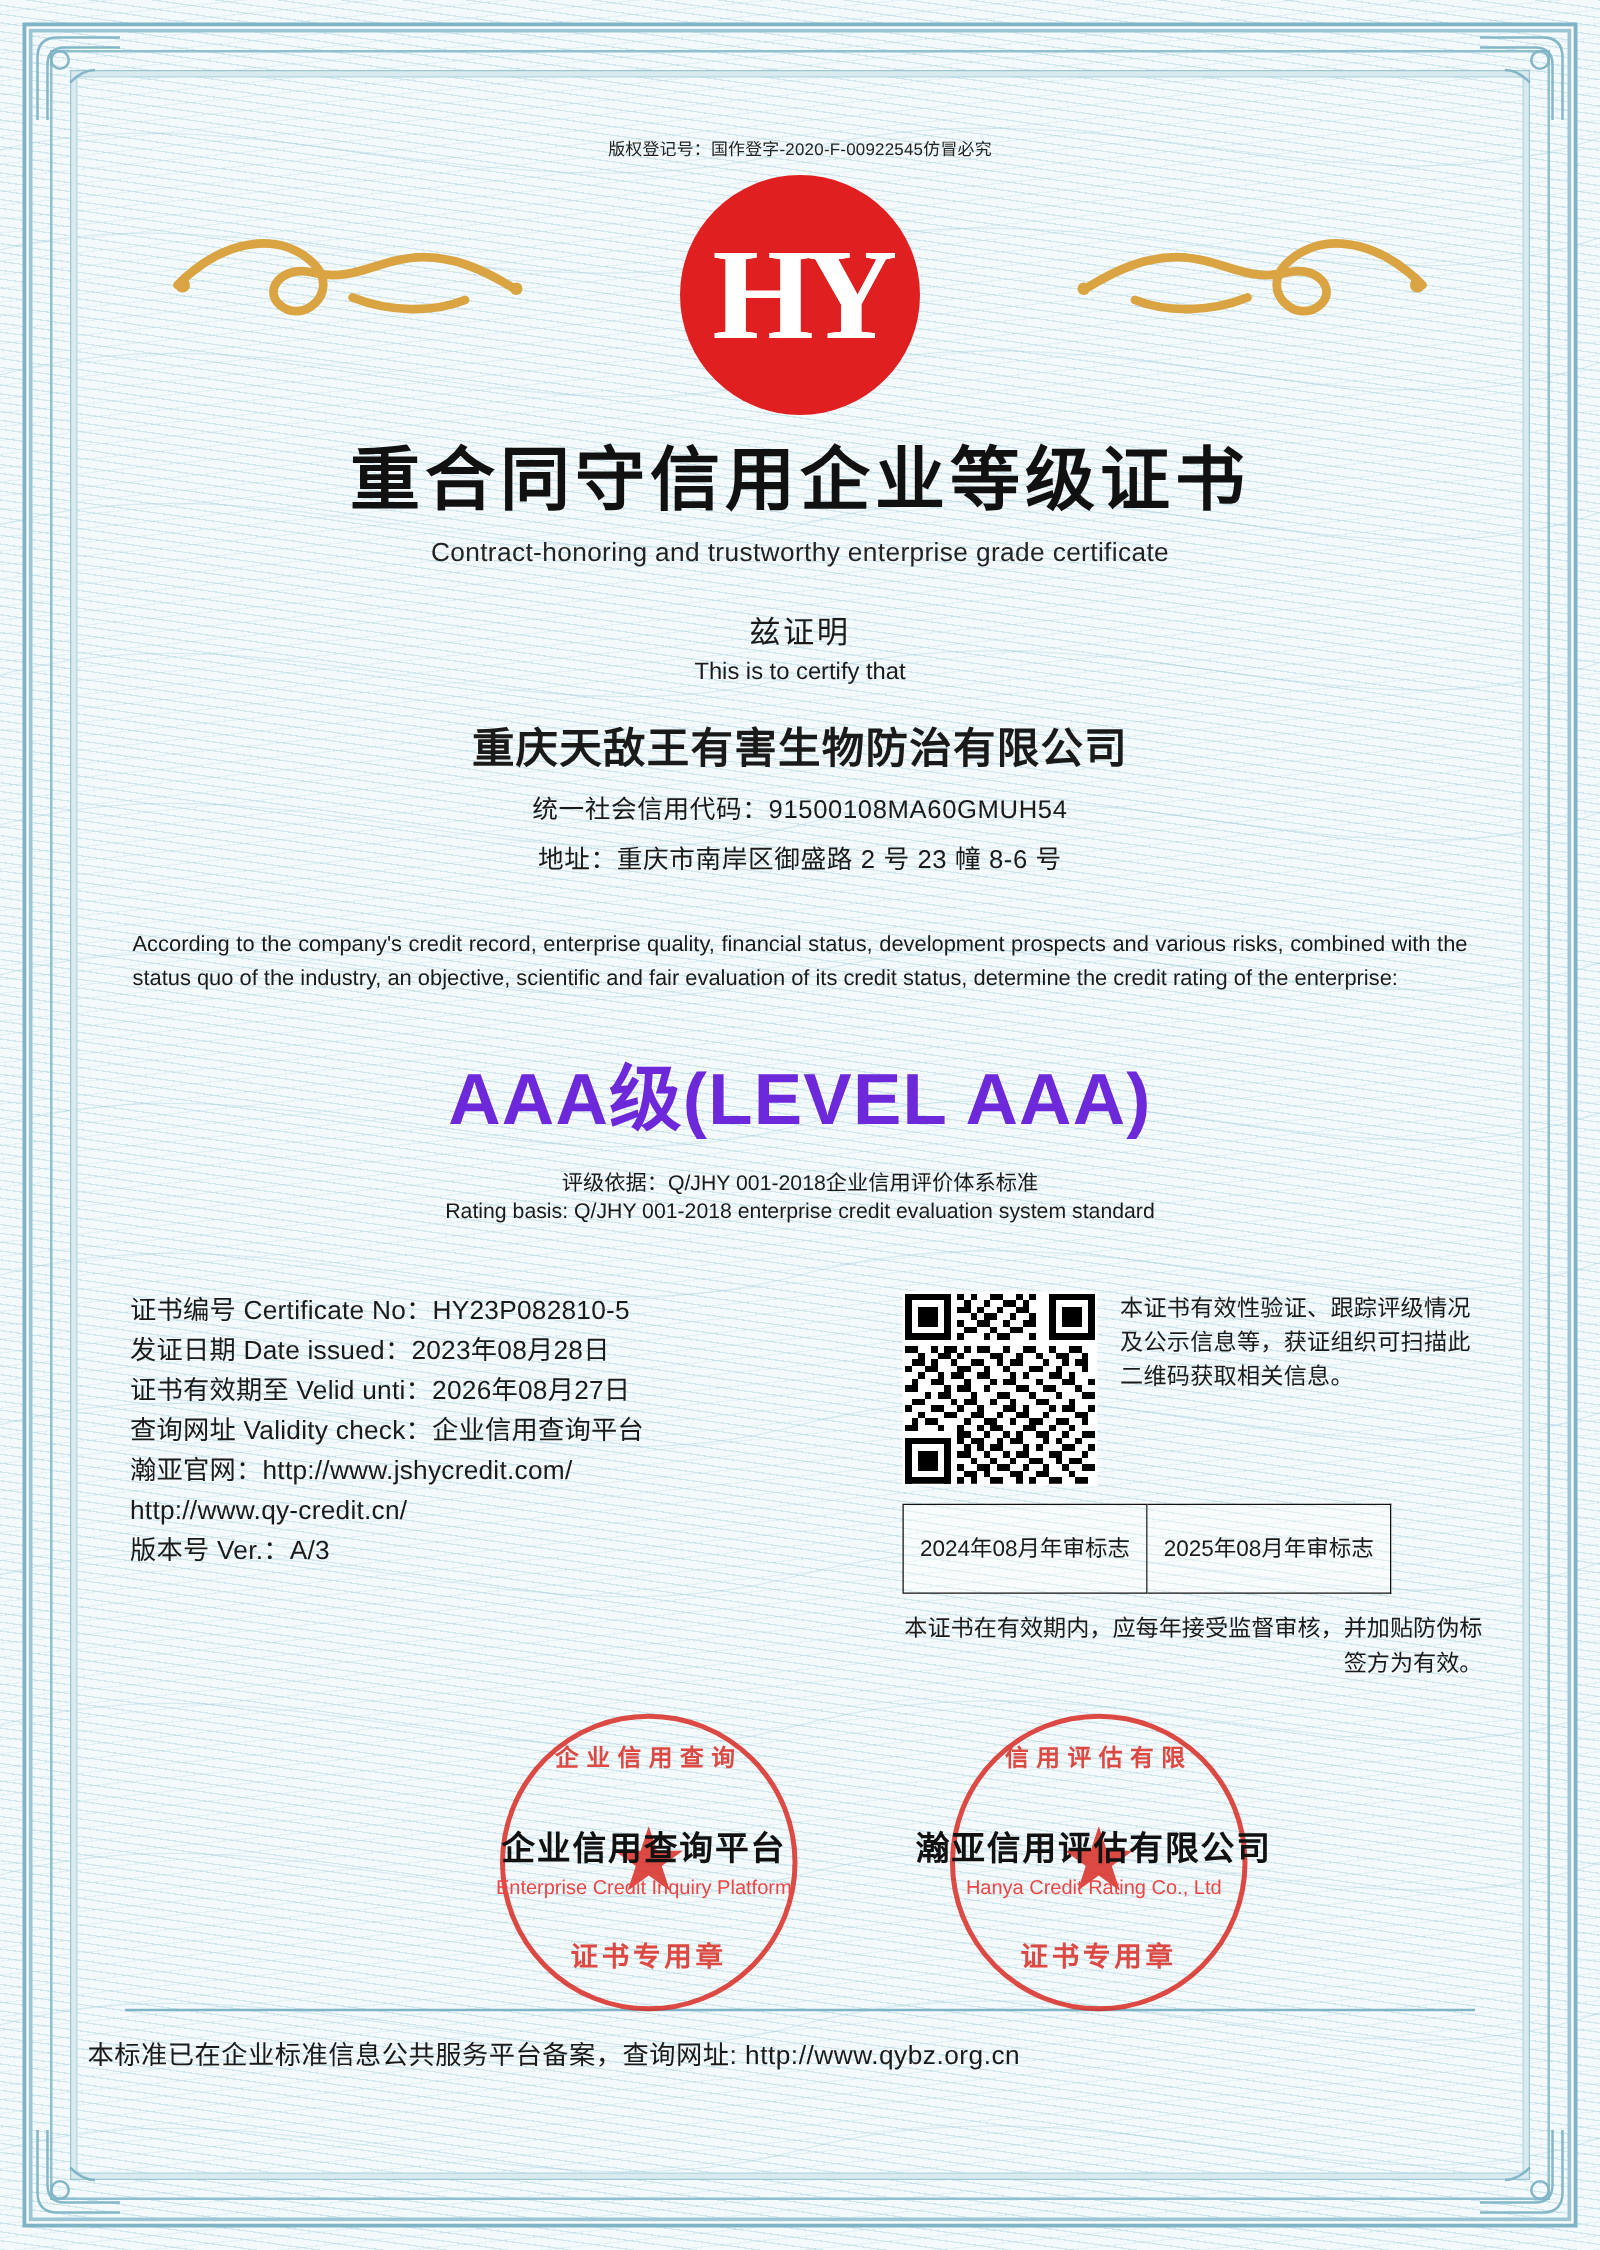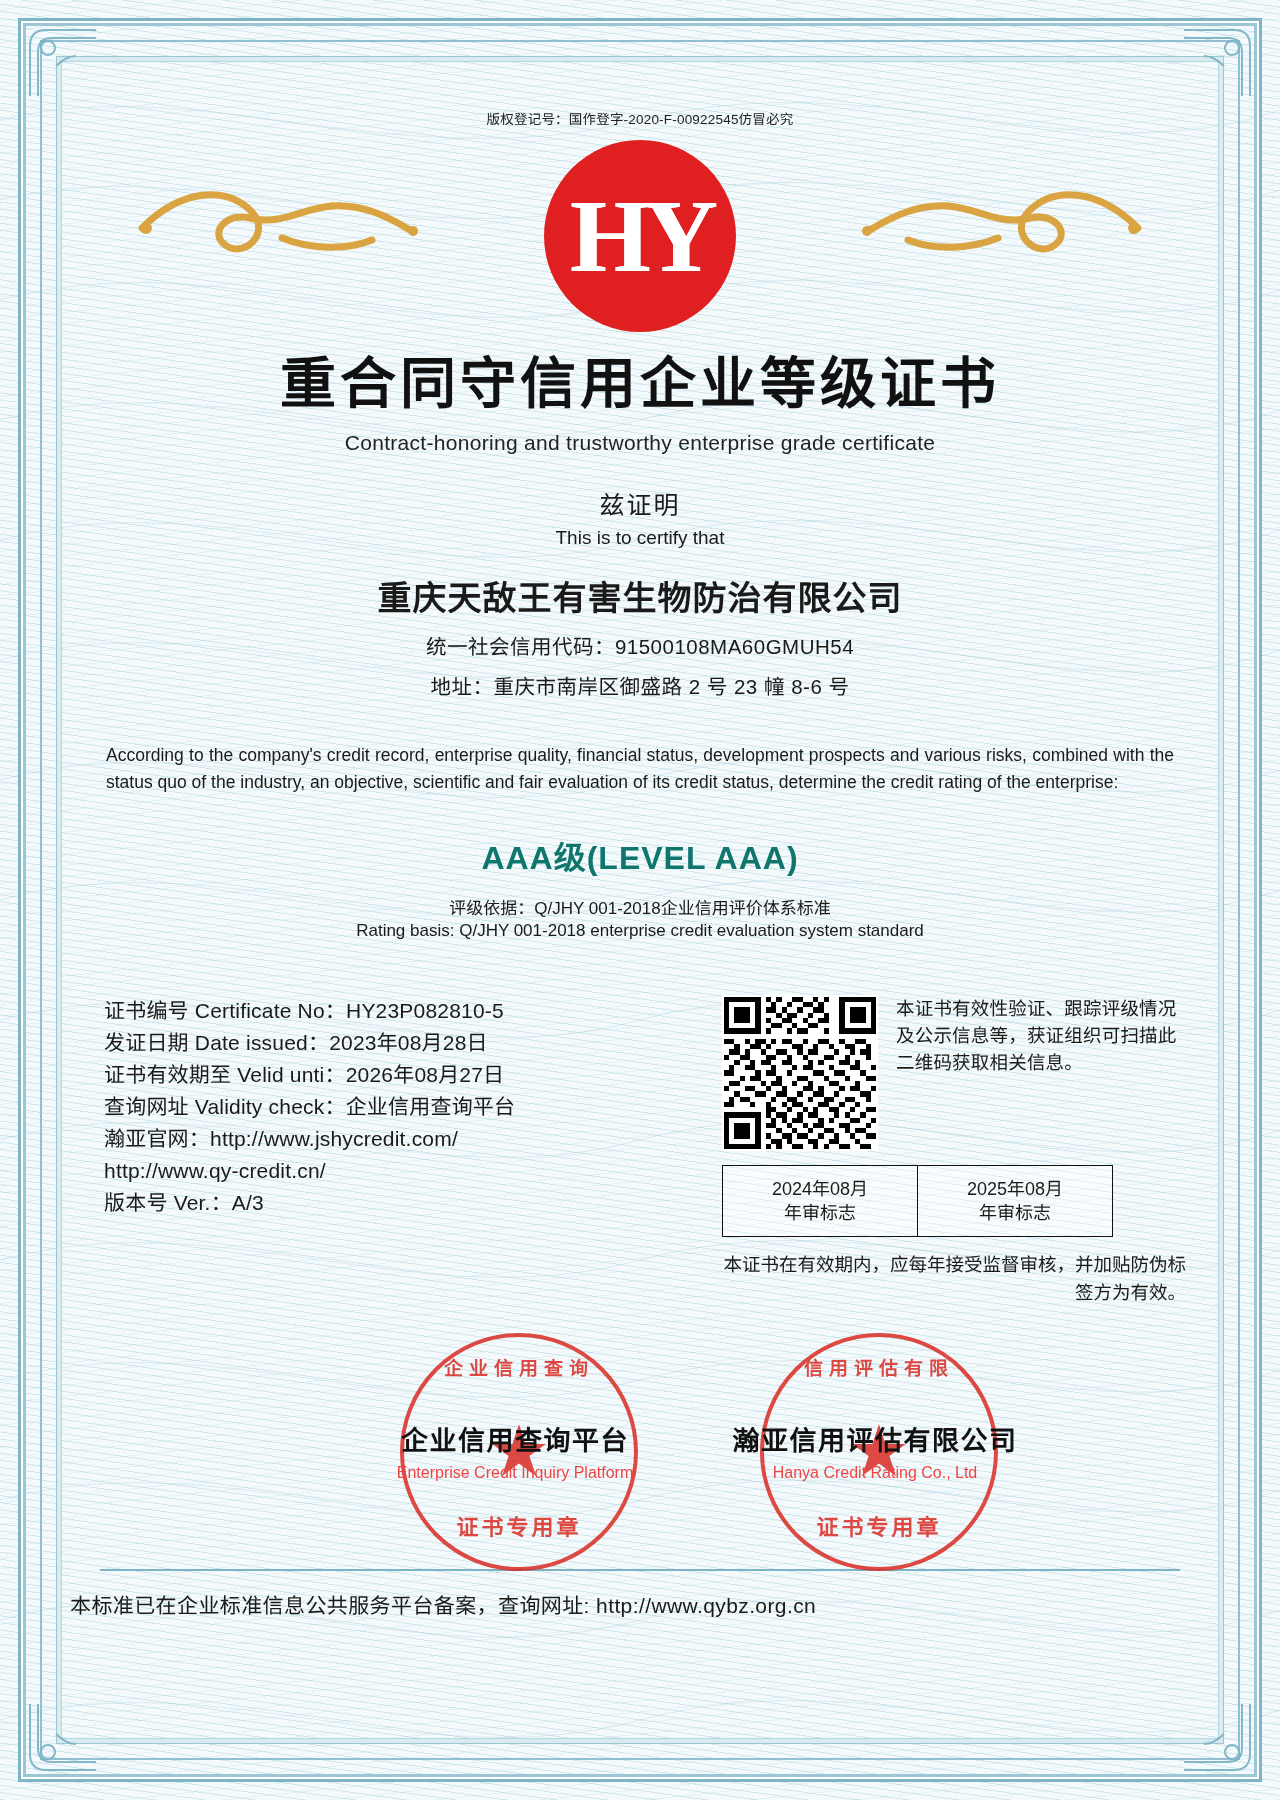--- a/index.html
+++ b/index.html
@@ -180,22 +180,22 @@
   .body-en {
     font-size: 17.5px;
     line-height: 1.55;
     margin-top: 8px;
     text-align: justify;
   }
 
   
   .level {
     text-align: center;
-    color: #0f766e;
-    font-size: 32px;
+    color: #6d28d9;
+    font-size: 58px;
     font-weight: bold;
     margin-top: 36px;
     letter-spacing: 1px;
   }
   .basis-cn {
     text-align: center;
     font-size: 17px;
     margin-top: 16px;
   }
   .basis-en {
@@ -242,21 +242,21 @@
   .stamp-boxes {
     display: flex;
     margin-top: 14px;
     gap: 0;
   }
   .stamp-box {
     border: 1.5px solid #111;
     width: 194px;
     height: 70px;
     display: flex;
-    flex-direction: column;
+    flex-direction: row;
     align-items: center;
     justify-content: center;
     font-size: 18px;
     line-height: 1.35;
     background: rgba(255,255,255,0.35);
   }
   .stamp-box + .stamp-box { border-left: none; }
   .annual-note {
     margin-top: 14px;
     font-size: 18.5px;

